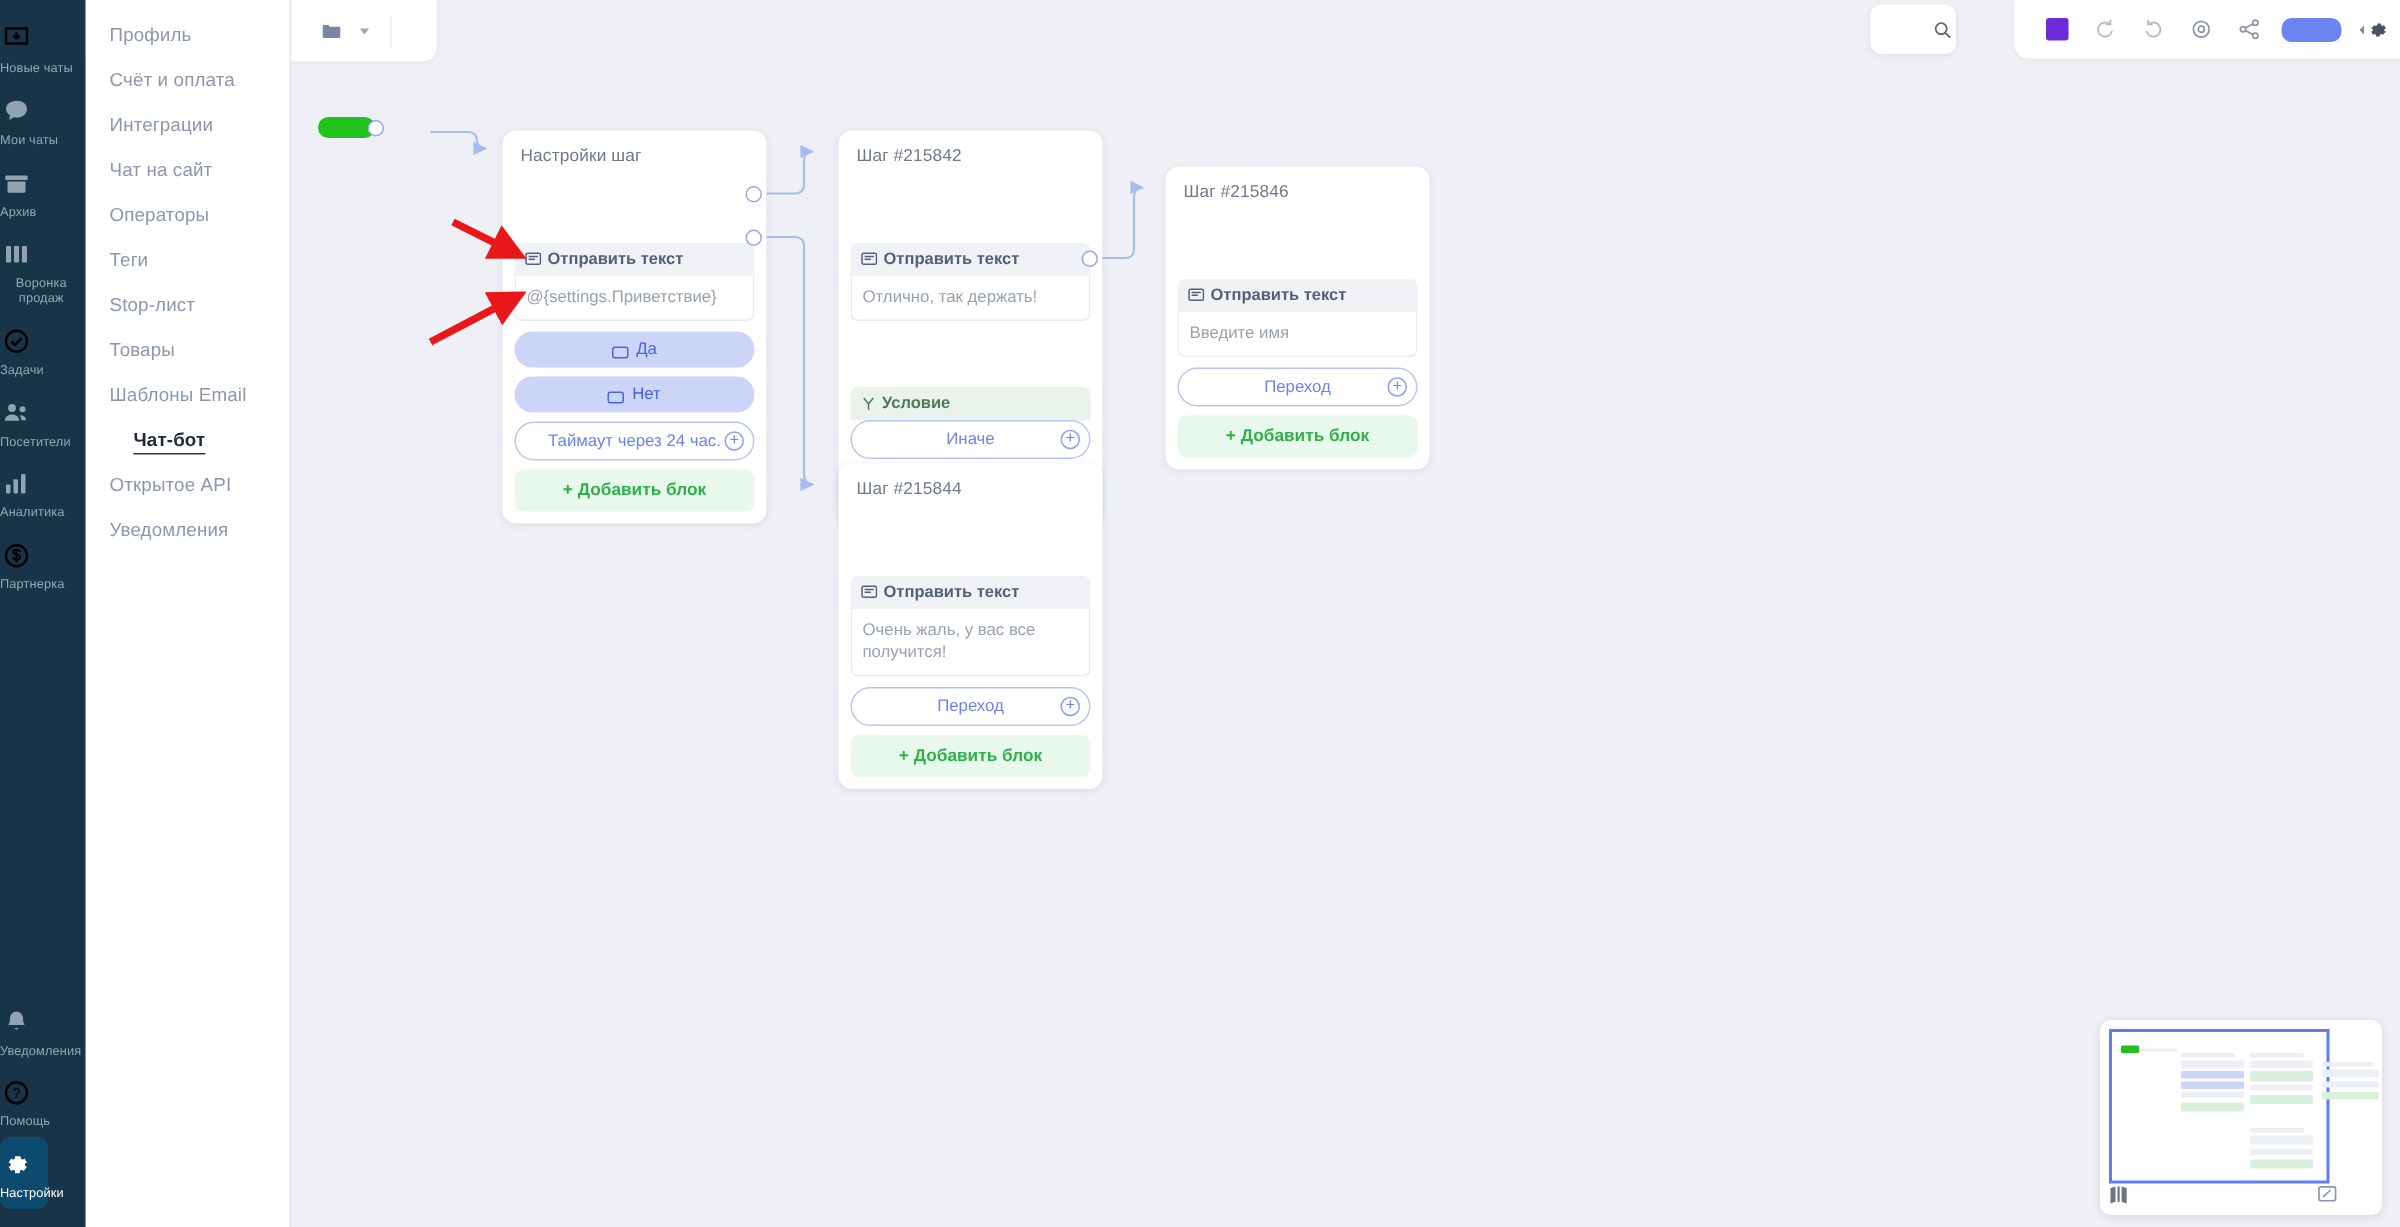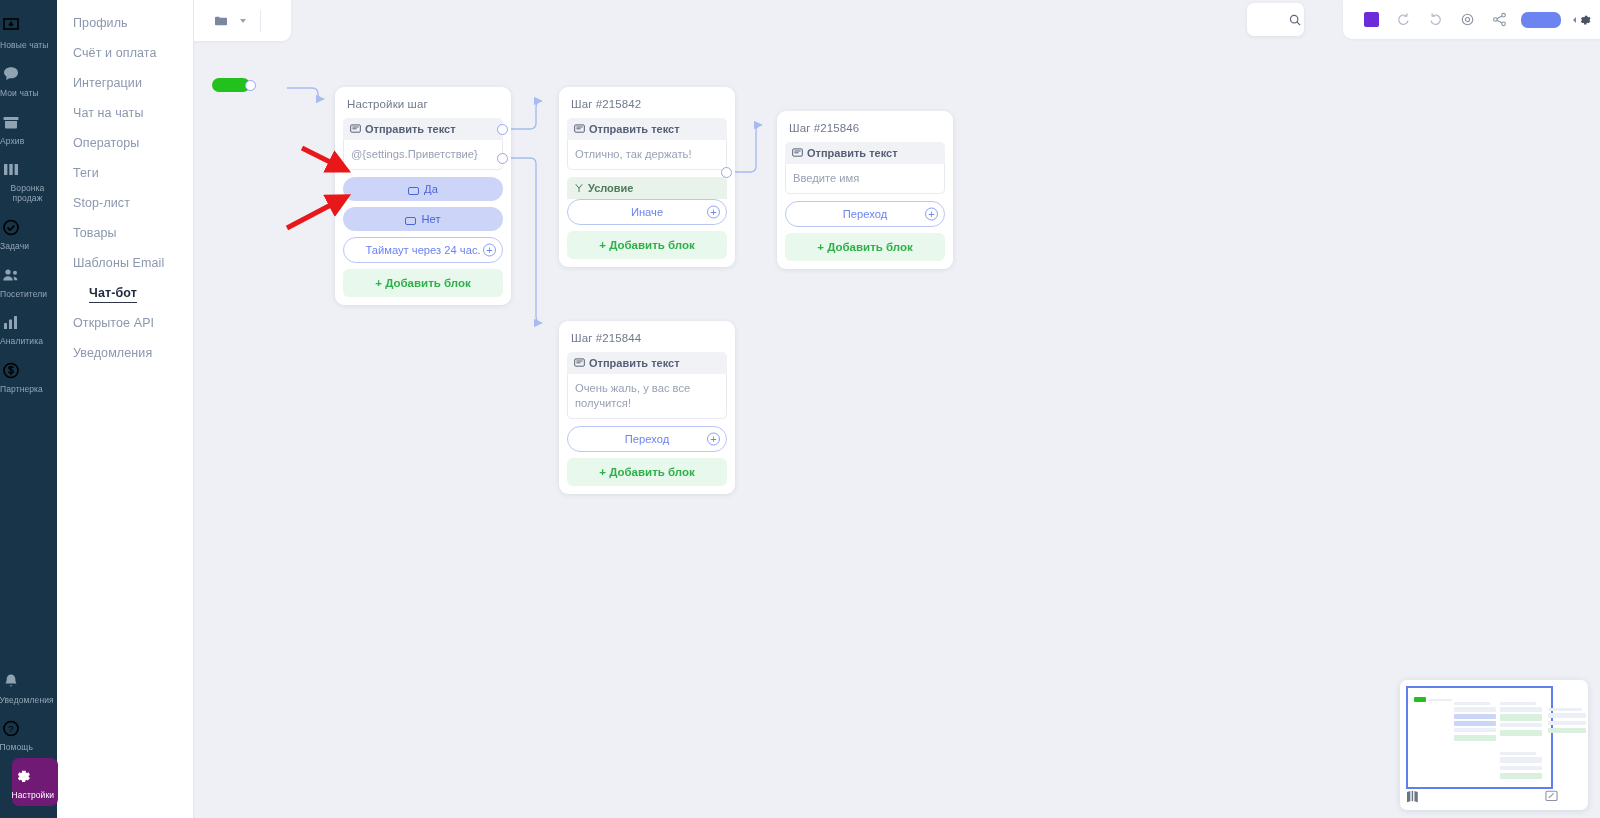--- a/index.html
+++ b/index.html
@@ -24,21 +24,21 @@
     padding: 7px 0 5px; cursor: pointer;
   }
   .rail-ico { width: 22px; height: 22px; display:block; margin-bottom: 4px; fill: #8fa3b3; }
   .rail-lb {
     font-size: 8.5px; color: #94a7b6; line-height: 1.15; text-align: center;
     letter-spacing: .1px; max-width: 55px;
   }
   .rail-dots { color:#4a6275; font-size:13px; letter-spacing:2px; line-height:1; padding:10px 0 14px;}
   .rail-spacer { flex: 1 1 auto; }
   .rail-item.active {
-    background: #701a75; border-radius: 7px; width: 46px; margin-bottom: 6px; margin-left: 12px;
+    background: #0c4a6e; border-radius: 7px; width: 32px; margin-bottom: 6px;
   }
   .rail-item.active .rail-ico { fill: #ffffff; }
   .rail-item.active .rail-lb { color: #ffffff; }
 
   
   .menu-panel {
     position: absolute; left: 57px; top: 0; width: 137px; height: 818px;
     background: #ffffff;
     border-right: 1px solid #e2e5ec;
     padding-top: 8px;
@@ -140,21 +140,21 @@
     padding: 8px; box-shadow: 0 1px 5px rgba(40,55,90,.10);
     z-index: 4;
   }
   .node-title {
     font-size: 11.5px; color: #70798c; padding: 3px 4px 8px; letter-spacing:.1px;
   }
   .blk-head {
     background: #f1f2f6; border-radius: 5px 5px 0 0;
     font-size: 11px; color: #4c5costs; padding: 5px 7px;
     display: flex; align-items: center; gap: 4px;
-    color: #555f75; font-weight: 600;
+    color: #555f75; font-weight: 600; margin-top: 44px;
   }
   .blk-body {
     border: 1px solid #e8eaf0; border-top: none; border-radius: 0 0 5px 5px;
     background: #fff; font-size: 11.2px; color: #98a1b4;
     padding: 7px; line-height: 1.32; margin-bottom: 7px;
   }
   .blk-body.cond { background: #edfaef; border-color:#dff0e2; color: #5aa267; }
   .blk-head.cond { background: #eaf2ec; color: #4f7a5a; }
 
   .btn-row {
@@ -291,21 +291,21 @@
           <span class="rail-lb">Настройки</span>
         </div>
       </div>
   </div>
 
   <div class="menu-panel">
     <div id="menu-list">
         <div class="menu-item"><span>Профиль</span></div>
         <div class="menu-item"><span>Счёт и оплата</span></div>
         <div class="menu-item"><span>Интеграции</span></div>
-        <div class="menu-item"><span>Чат на чаты</span></div>
+        <div class="menu-item"><span>Чат на сайт</span></div>
         <div class="menu-item"><span>Операторы</span></div>
         <div class="menu-item"><span>Теги</span></div>
         <div class="menu-item"><span>Stop-лист</span></div>
         <div class="menu-item"><span>Товары</span></div>
         <div class="menu-item"><span>Шаблоны Email</span></div>
         <div class="menu-item active"><span>Чат-бот</span></div>
         <div class="menu-item"><span>Открытое API</span></div>
         <div class="menu-item"><span>Уведомления</span></div>
       </div>
   </div>
@@ -461,21 +461,21 @@
             <svg width="11" height="10" viewBox="0 0 12 11" fill="none" stroke="currentColor" stroke-width="1.1">
               <rect x=".7" y="1" width="10.6" height="8" rx="1.2"></rect>
               <path d="M2.6 3.3h6.8M2.6 5.3h4.6"></path>
             </svg>
             <span>Отправить текст</span>
           </div>
           <div class="blk-body">Введите имя</div>
           <div class="out-row"><span>Переход</span><span class="plus-ico">+</span></div>
           <div class="add-blk">+ Добавить блок</div>
         </div>
-        <div class="node" style="left: 365px; top: 280px; width: 176px;">
+        <div class="node" style="left: 365px; top: 268px; width: 176px;">
           <div class="node-title">Шаг #215844</div>
           <div class="blk-head">
             <svg width="11" height="10" viewBox="0 0 12 11" fill="none" stroke="currentColor" stroke-width="1.1">
               <rect x=".7" y="1" width="10.6" height="8" rx="1.2"></rect>
               <path d="M2.6 3.3h6.8M2.6 5.3h4.6"></path>
             </svg>
             <span>Отправить текст</span>
           </div>
           <div class="blk-body">Очень жаль, у вас все получится!</div>
           <div class="out-row"><span>Переход</span><span class="plus-ico">+</span></div>

